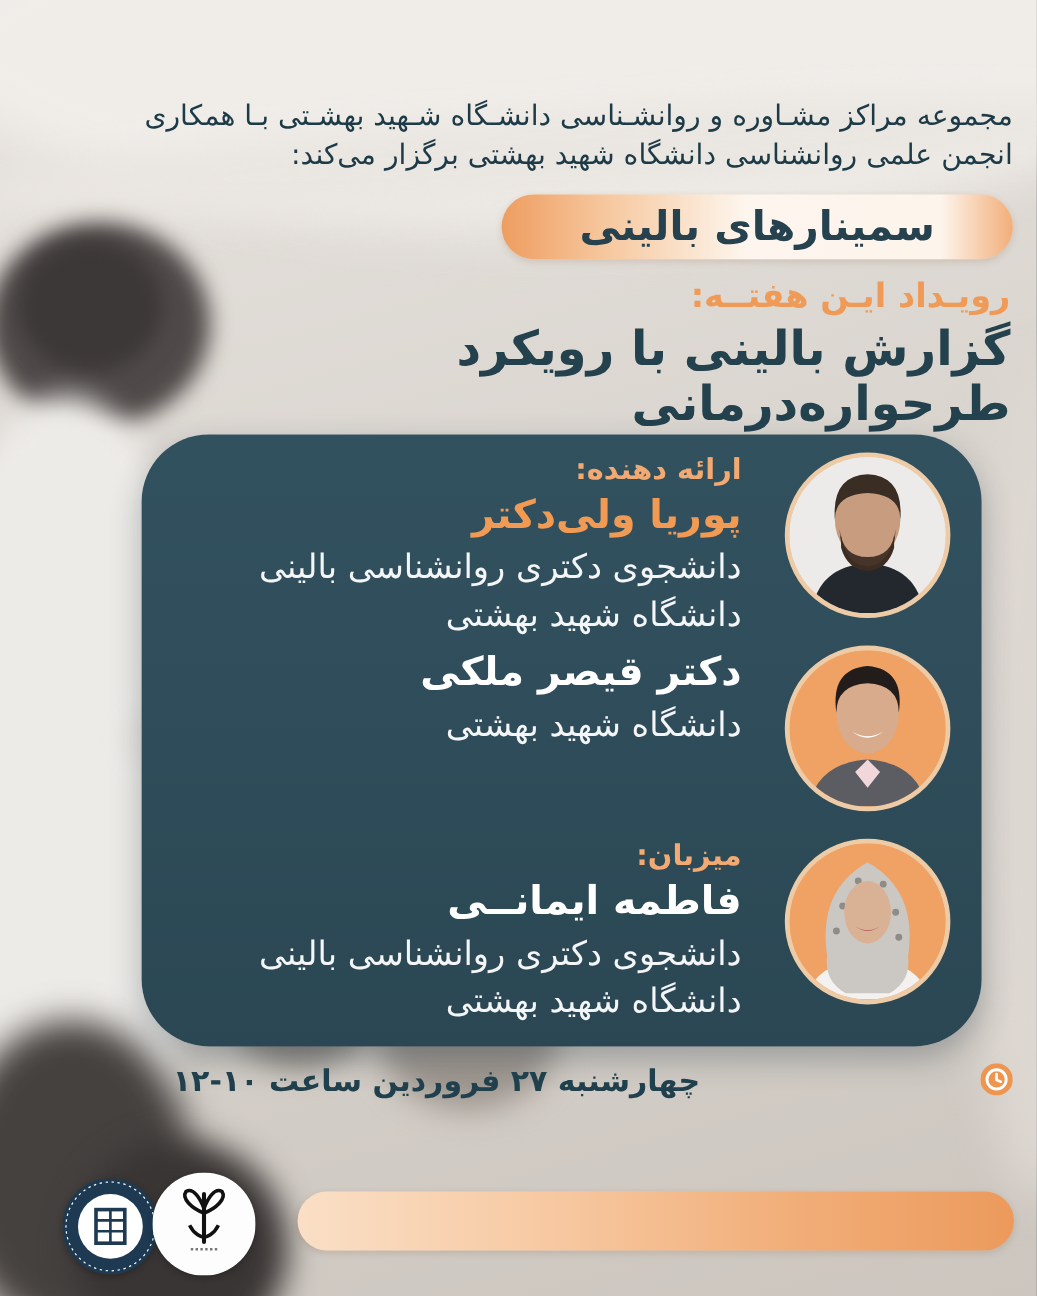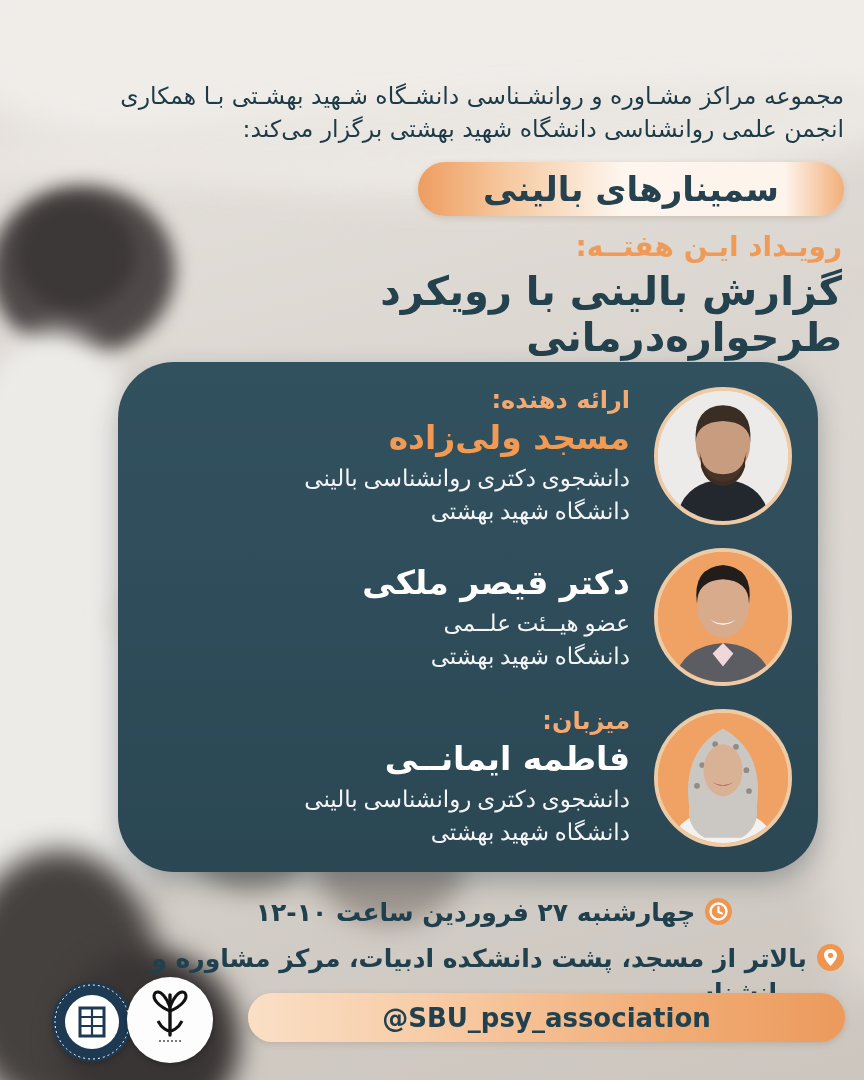--- a/index.html
+++ b/index.html
@@ -44,35 +44,35 @@
   .main-title{position:absolute; top:268px; right:22px; width:740px; font-size:40px; font-weight:bold; color:#24414e; text-align:right; letter-spacing:-.5px;}
 
   
   .card{
     position:absolute; left:118px; top:362px; width:700px; height:510px; border-radius:56px;
     background:linear-gradient(180deg,#32515f 0%,#2b4754 100%);
     box-shadow:0 10px 26px rgba(30,50,60,.30);
     display:flex; flex-direction:column; justify-content:space-around;
     padding:14px 26px 14px 40px;
   }
-  .person-row{display:flex; align-items:center; gap:24px; height:158px;}
+  .person-row{display:flex; align-items:flex-start; gap:36px; height:158px;}
   .avatar{
     flex:0 0 auto; width:138px; height:138px; border-radius:50%;
     border:4px solid #eccba6; overflow:hidden; background:#efa263;
   }
   .avatar svg{display:block; width:100%; height:100%;}
   .person-text{display:flex; flex-direction:column; text-align:right; gap:2px;}
   .person-role{font-size:24px; font-weight:bold; color:#f2a972;}
   .person-name{font-size:33px; font-weight:bold; color:#ffffff; margin:2px 0 4px;}
   .person-row.first .person-name{color:#f09a53;}
-  .person-line{font-size:23px; color:#f3f5f6; line-height:1.35;font-family:Liberation Serif, serif;}
+  .person-line{font-size:28px; color:#f3f5f6; line-height:1.35;}
 
   
   .details{position:absolute; top:884px; right:20px; width:700px; color:#20404d; font-weight:bold;}
-  .detail-row{display:flex; align-items:flex-start; gap:10px; justify-content:center; margin-bottom:7px;margin-top:12px;}
+  .detail-row{display:flex; align-items:flex-start; gap:10px; justify-content:space-between; margin-bottom:7px;}
   .d-icon{flex:0 0 auto; width:27px; height:27px; margin-top:2px;}
   .d-icon svg{display:block; width:100%; height:100%;}
   .d-text{font-size:25px; line-height:1.35;}
   .d-text .loc2{display:block; text-align:center;}
 
   
   .contact-pill{
     position:absolute; top:993px; right:19px; width:597px; height:49px; border-radius:26px;
     background:linear-gradient(to left,#ec9a5c 0%,#f1ad77 30%,#f7c9a2 65%,#fadfc6 100%);
     display:flex; align-items:center; justify-content:center; gap:12px;
@@ -127,40 +127,39 @@
           <rect width="100" height="100" fill="#edebe9"></rect>
           <path d="M14 100 Q18 70 50 68 Q82 70 86 100 Z" fill="#23272e"></path>
           <ellipse cx="50" cy="40" rx="21" ry="26" fill="#c79c7f"></ellipse>
           <path d="M29 40 Q27 12 50 11 Q73 12 71 40 Q71 24 50 23 Q29 24 29 40 Z" fill="#3a2d24"></path>
           <path d="M32 46 Q33 70 50 71 Q67 70 68 46 Q66 64 50 64 Q34 64 32 46 Z" fill="#46342a"></path>
           <path d="M33 50 Q36 69 50 70 Q64 69 67 50 L67 58 Q63 72 50 73 Q37 72 33 58 Z" fill="#3c2c22"></path>
         </svg>
       </div>
       <div class="person-text">
         <div class="person-role">ارائه دهنده:</div>
-        <div class="person-name">مسجد ولی‌زاده</div>
+        <div class="person-name">پوریا ولی‌دکتر</div>
         <div class="person-line">دانشجوی دکتری روانشناسی بالینی</div>
         <div class="person-line">دانشگاه شهید بهشتی</div>
       </div>
     </div>
 
     <div class="person-row">
       <div class="avatar">
         <svg viewBox="0 0 100 100">
           <rect width="100" height="100" fill="#efa263"></rect>
           <path d="M12 100 Q18 72 50 70 Q82 72 88 100 Z" fill="#5c5c63"></path>
           <path d="M42 78 L50 70 L58 78 L50 88 Z" fill="#f2d7da"></path>
           <ellipse cx="50" cy="41" rx="20" ry="25" fill="#d8ab8d"></ellipse>
           <path d="M30 40 Q26 12 50 10 Q74 12 70 40 Q70 22 50 21 Q30 22 30 40 Z" fill="#221d1b"></path>
           <path d="M40 52 Q50 58 60 52 Q55 56 50 56 Q45 56 40 52 Z" fill="#fff"></path>
         </svg>
       </div>
       <div class="person-text">
         <div class="person-name">دکتر قیصر ملکی</div>
-        <div class="person-line">عضو هیــئت علــمی</div>
         <div class="person-line">دانشگاه شهید بهشتی</div>
       </div>
     </div>
 
     <div class="person-row">
       <div class="avatar">
         <svg viewBox="0 0 100 100">
           <rect width="100" height="100" fill="#efa263"></rect>
           <path d="M10 100 Q16 76 50 74 Q84 76 90 100 Z" fill="#f4f2f0"></path>
           <path d="M24 72 Q18 30 50 12 Q82 30 76 72 Q78 88 64 96 L36 96 Q22 88 24 72 Z" fill="#cbc7c2"></path>
@@ -188,37 +187,23 @@
     <div class="detail-row">
       <span class="d-icon">
         <svg viewBox="0 0 27 27">
             <circle cx="13.5" cy="13.5" r="13.5" fill="#ee9550"></circle>
           <circle cx="13.5" cy="13.5" r="8" fill="none" stroke="#fff" stroke-width="2.4"></circle>
           <path d="M13.5 9 V14 L17 15.5" fill="none" stroke="#fff" stroke-width="2.2" stroke-linecap="round"></path>
           </svg>
       </span>
       <span class="d-text">چهارشنبه ۲۷ فروردین ساعت ۱۰-۱۲</span>
     </div>
-    <div class="detail-row">
-      <span class="d-icon">
-        <svg viewBox="0 0 27 27">
-            <circle cx="13.5" cy="13.5" r="13.5" fill="#ee9550"></circle>
-          <path d="M13.5 5 C9.6 5 7 7.8 7 11.2 C7 15.4 13.5 22 13.5 22 C13.5 22 20 15.4 20 11.2 C20 7.8 16.4 5 13.5 5 Z" fill="#fff"></path>
-          <circle cx="13.5" cy="11.3" r="2.6" fill="#ee9550"></circle>
-          </svg>
-      </span>
-      <span class="d-text">
-        <span>بالاتر از مسجد، پشت دانشکده ادبیات، مرکز مشاوره و روانشناسی</span>
-        <span class="loc2">دانشکده‌ی روانشناسی</span>
-      </span>
-    </div>
   </div>
 
   <div class="contact-pill">
-    <span class="contact-handle" dir="ltr">@SBU_psy_association</span>
   </div>
 
   <div class="logo logo-sbu">
     <svg viewBox="0 0 80 80">
       <circle cx="40" cy="40" r="40" fill="#1d3a52"></circle>
       <circle cx="40" cy="40" r="37" fill="none" stroke="#ffffff" stroke-width="1" stroke-dasharray="2 3"></circle>
       <circle cx="40" cy="40" r="27" fill="#ffffff"></circle>
       <rect x="28" y="26" width="24" height="28" fill="none" stroke="#1d3a52" stroke-width="3"></rect>
       <path d="M28 35 h24 M28 44 h24 M40 26 v28" stroke="#1d3a52" stroke-width="2.2"></path>
     </svg>

